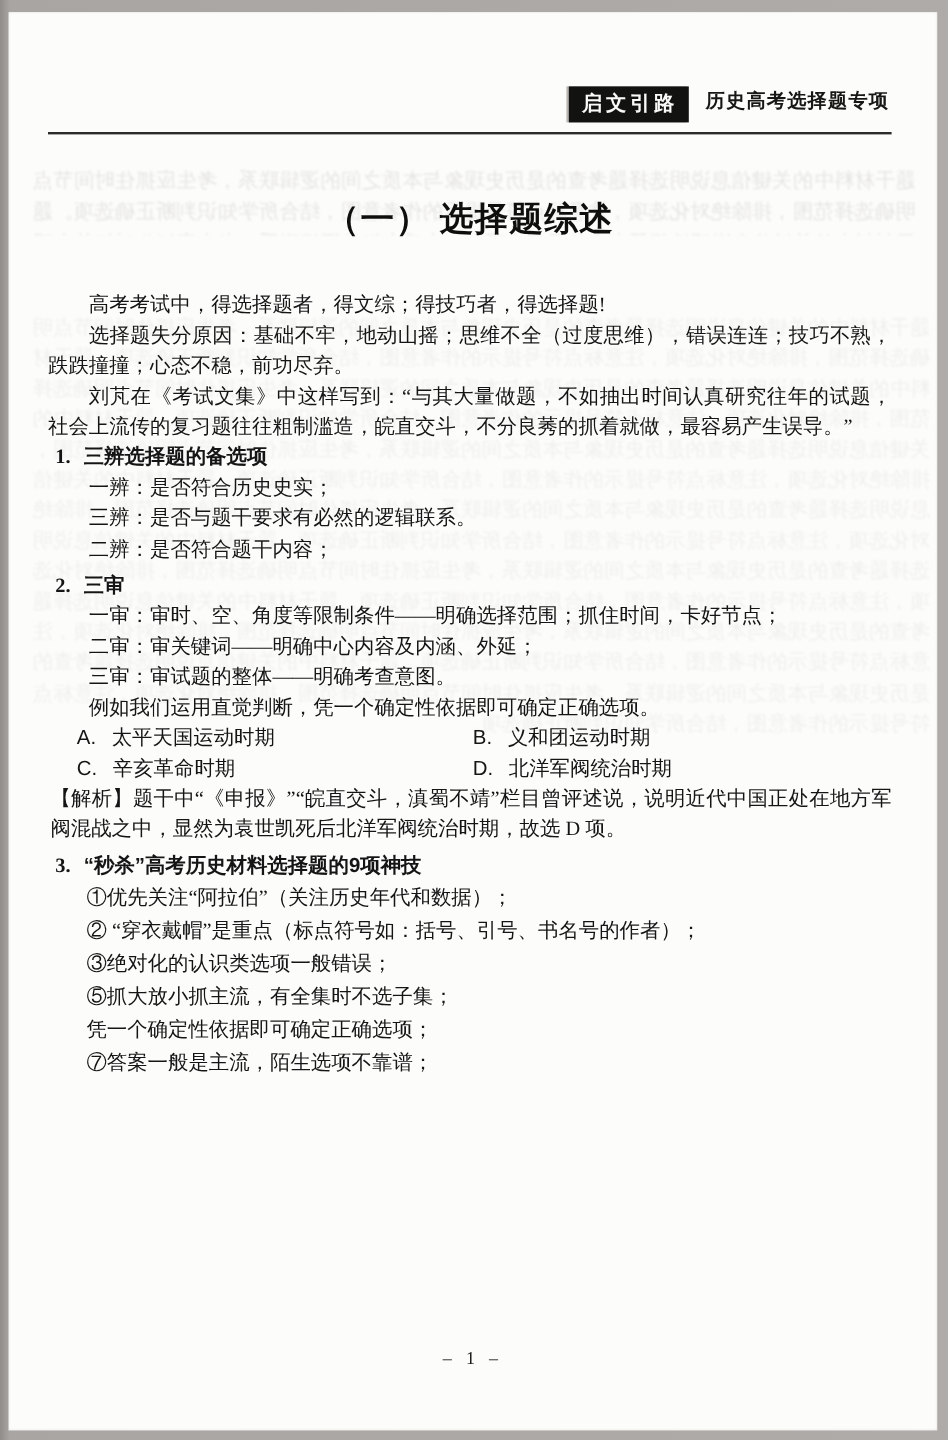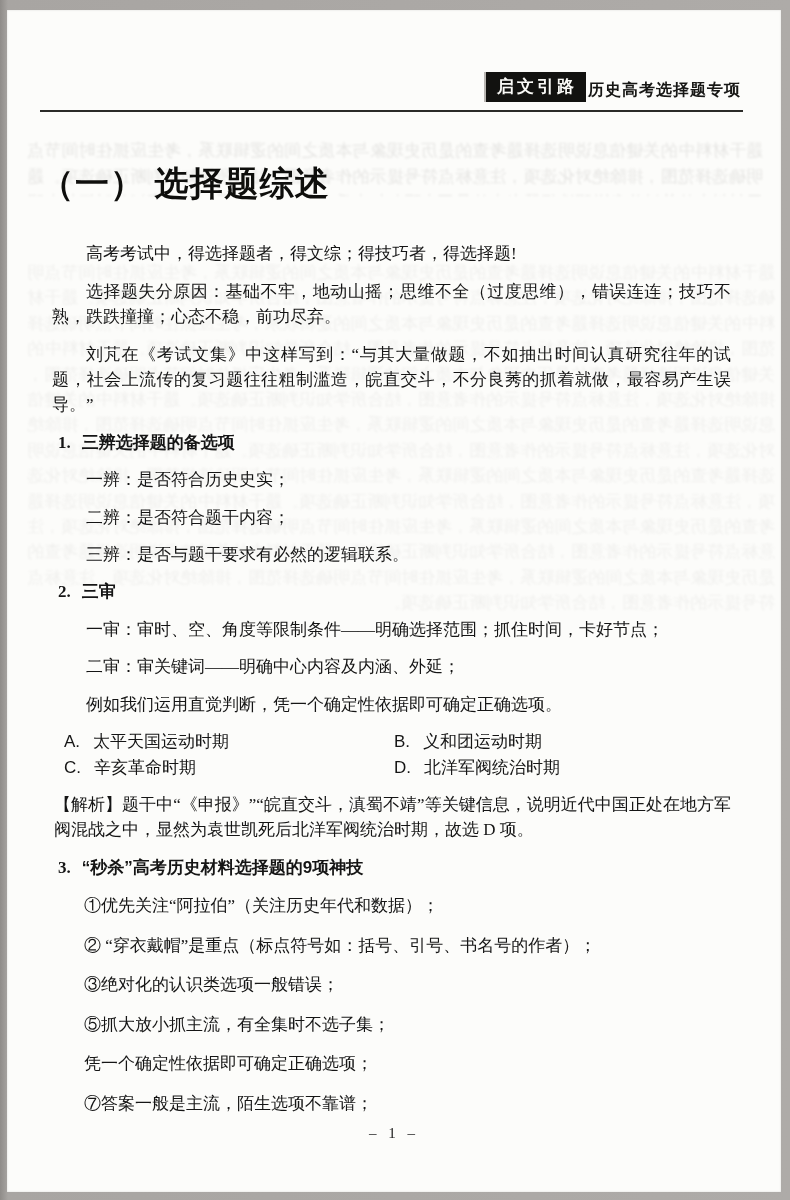--- a/index.html
+++ b/index.html
@@ -42,22 +42,22 @@
     z-index: 1;
     margin: 0 38px 0 33px;   
     color: #151515;
     font-size: 17px;
     line-height: 25.4px;
   }
   .header-row {
     margin-top: 62px;
     display: flex;
     justify-content: flex-end;
-    align-items: flex-end;
-    gap: 2px;
+    align-items: flex-start;
+    gap: 14px;
     font-family: "Liberation Sans", sans-serif;
   }
   .badge {
     background: #121210;
     color: #fafaf7;
     font-weight: 700;
     font-size: 17px;
     letter-spacing: 3px;
     padding: 2px 9px 3px 11px;
     box-shadow: -2px 0 0 #b9b6b2;
@@ -69,28 +69,29 @@
     letter-spacing: 1px;
     padding-right: 2px;
   }
   .rule {
     margin-top: 8px;
     height: 0;
     border-top: 2.6px solid #2b2b28;
   }
   .title {
     margin: 52px 0 0 0;
-    font-size: 34px;
+    text-align: center;
+    font-size: 28px;
     line-height: 40px;
     font-weight: 700;
     color: #0e0e0c;
     letter-spacing: 1px;
   }
   .body-block { margin-top: 37px; }
-  p { margin: 12px; text-align: justify; }
+  p { margin: 0; text-align: justify; }
   .indent { text-indent: 2em; }
   .outline-heading {
     font-weight: 700;
     font-family: "Liberation Sans", sans-serif;
     letter-spacing: .5px;
   }
   .sub-head {
     display: flex;
     gap: 11px;
     padding-left: 6px;
@@ -150,29 +151,30 @@
         <p class="indent">高考考试中，得选择题者，得文综；得技巧者，得选择题!</p>
         <p class="indent">选择题失分原因：基础不牢，地动山摇；思维不全（过度思维），错误连连；技巧不熟，跌跌撞撞；心态不稳，前功尽弃。</p>
         <p class="indent">刘芃在《考试文集》中这样写到：“与其大量做题，不如抽出时间认真研究往年的试题，社会上流传的复习题往往粗制滥造，皖直交斗，不分良莠的抓着就做，最容易产生误导。”</p>
 
 
         <p class="sub-head">
           <span class="num">1.</span>
           <span class="sub-title">三辨选择题的备选项</span>
         </p>
         <p class="sub-item">一辨：是否符合历史史实；</p>
+        <p class="sub-item">三辨：是否与题干要求有必然的逻辑联系。</p>
         <p class="sub-item">二辨：是否符合题干内容；</p>
-        <p class="sub-item">三辨：是否与题干要求有必然的逻辑联系。</p>
 
         <p class="sub-head gap-sm">
           <span class="num">2.</span>
           <span class="sub-title">三审</span>
         </p>
         <p class="sub-item">一审：审时、空、角度等限制条件——明确选择范围；抓住时间，卡好节点；</p>
         <p class="sub-item">二审：审关键词——明确中心内容及内涵、外延；</p>
+        <p class="sub-item">三审：审试题的整体——明确考查意图。</p>
         <p class="indent">例如我们运用直觉判断，凭一个确定性依据即可确定正确选项。</p>
 
 
         <div class="options">
           <div class="opt">
             <span class="opt-label">A.</span>
             <span>太平天国运动时期</span>
           </div>
           <div class="opt">
             <span class="opt-label">B.</span>
@@ -181,21 +183,21 @@
           <div class="opt">
             <span class="opt-label">C.</span>
             <span>辛亥革命时期</span>
           </div>
           <div class="opt">
             <span class="opt-label">D.</span>
             <span>北洋军阀统治时期</span>
           </div>
         </div>
 
-        <p class="analysis">【解析】题干中“《申报》”“皖直交斗，滇蜀不靖”等关键信息，说明近代中国正处在地方军阀混战之中，显然为袁世凯死后北洋军阀统治时期，故选 D 项。</p>
+        <p class="analysis">【解析】题干中“《申报》”“皖直交斗，滇蜀不靖”栏目曾评述说，说明近代中国正处在地方军阀混战之中，显然为袁世凯死后北洋军阀统治时期，故选 D 项。</p>
 
         <p class="sub-head gap-sm">
           <span class="num">3.</span>
           <span class="sub-title">“秒杀”高考历史材料选择题的9项神技</span>
         </p>
         <div class="skill-list">
           <p class="sub-item">①优先关注“阿拉伯”（关注历史年代和数据）；</p>
           <p class="sub-item">② “穿衣戴帽”是重点（标点符号如：括号、引号、书名号的作者）；</p>
           <p class="sub-item">③绝对化的认识类选项一般错误；</p>
           <p class="sub-item">⑤抓大放小抓主流，有全集时不选子集；</p>

